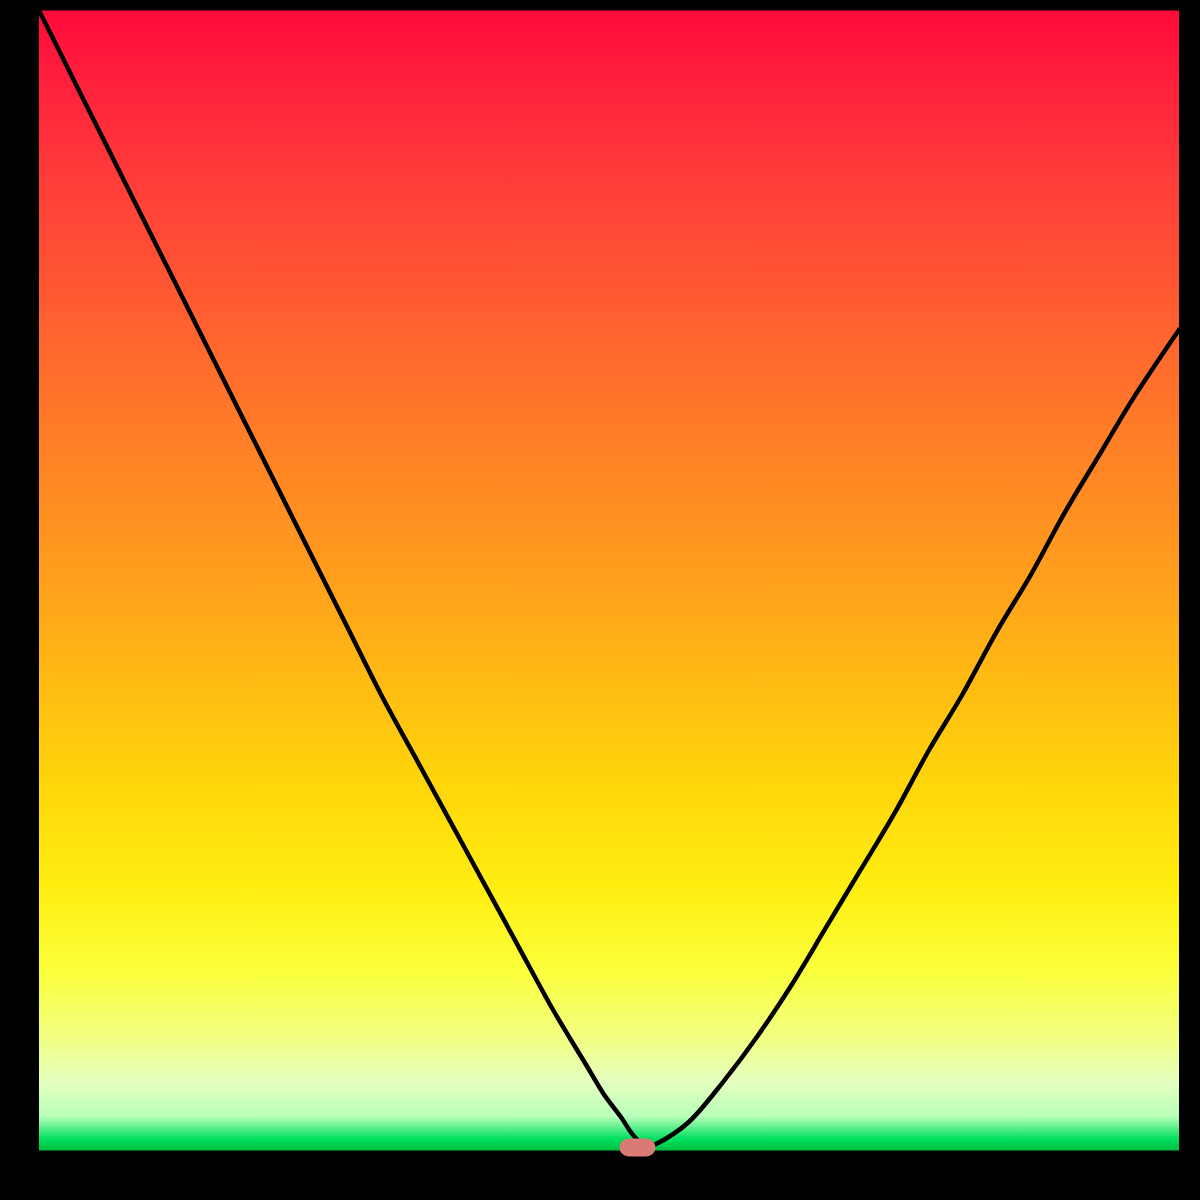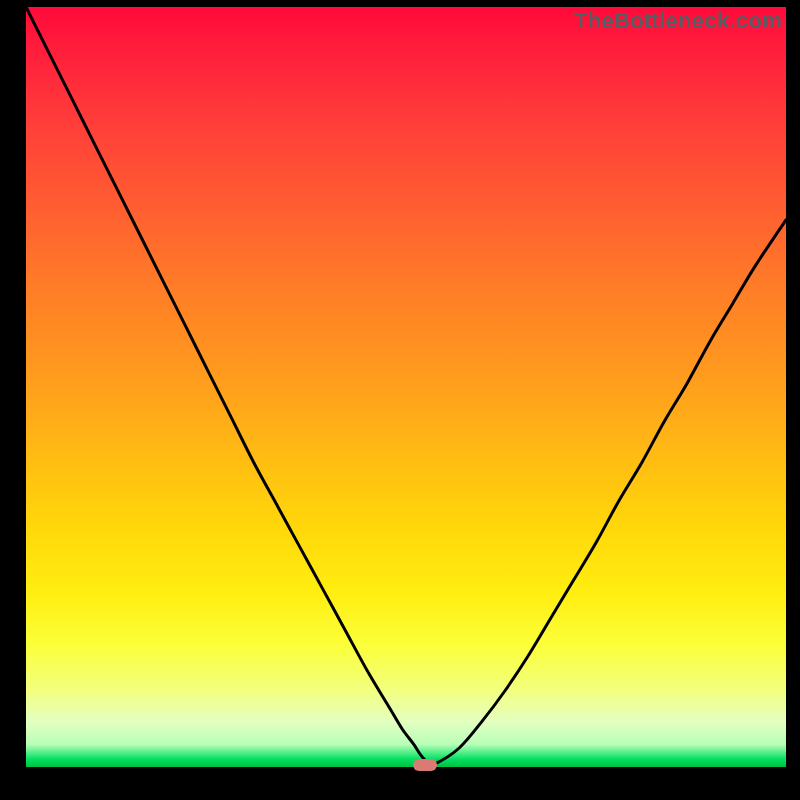--- a/index.html
+++ b/index.html
@@ -75,14 +75,13 @@
 <div class="frame">
 
   <div class="plot-bg"></div>
 
   <svg class="curve" viewBox="0 0 760 760" preserveAspectRatio="none">
     <path id="curve-path" d="M 0.00 0.00 C 3.80 7.60, 15.20 30.40, 22.80 45.60 C 30.40 60.80, 38.00 76.00, 45.60 91.20 C 53.20 106.40, 60.80 121.60, 68.40 136.80 C 76.00 152.00, 83.60 167.20, 91.20 182.40 C 98.80 197.60, 106.40 212.80, 114.00 228.00 C 121.60 243.20, 129.20 258.40, 136.80 273.60 C 144.40 288.80, 152.00 304.00, 159.60 319.20 C 167.20 334.40, 174.80 349.60, 182.40 364.80 C 190.00 380.00, 197.60 395.20, 205.20 410.40 C 212.80 425.60, 220.40 441.43, 228.00 456.00 C 235.60 470.57, 243.20 483.87, 250.80 497.80 C 258.40 511.73, 266.00 525.67, 273.60 539.60 C 281.20 553.53, 288.80 567.47, 296.40 581.40 C 304.00 595.33, 311.60 609.27, 319.20 623.20 C 326.80 637.13, 334.40 651.70, 342.00 665.00 C 349.60 678.30, 359.10 693.50, 364.80 703.00 C 370.50 712.50, 372.40 716.30, 376.20 722.00 C 380.00 727.70, 384.43 732.77, 387.60 737.20 C 390.77 741.63, 392.67 745.43, 395.20 748.60 C 397.73 751.77, 400.27 754.93, 402.80 756.20 C 405.33 757.47, 405.33 758.73, 410.40 756.20 C 415.47 753.67, 425.60 747.97, 433.20 741.00 C 440.80 734.03, 448.40 723.90, 456.00 714.40 C 463.60 704.90, 471.20 694.77, 478.80 684.00 C 486.40 673.23, 494.00 661.83, 501.60 649.80 C 509.20 637.77, 516.80 624.47, 524.40 611.80 C 532.00 599.13, 539.60 586.47, 547.20 573.80 C 554.80 561.13, 562.40 549.10, 570.00 535.80 C 577.60 522.50, 585.20 507.30, 592.80 494.00 C 600.40 480.70, 608.00 469.30, 615.60 456.00 C 623.20 442.70, 630.80 427.50, 638.40 414.20 C 646.00 400.90, 653.60 389.50, 661.20 376.20 C 668.80 362.90, 676.40 347.70, 684.00 334.40 C 691.60 321.10, 699.20 309.07, 706.80 296.40 C 714.40 283.73, 720.73 272.33, 729.60 258.40 C 738.47 244.47, 754.93 220.40, 760.00 212.80" stroke="#000" stroke-width="3" fill="none" stroke-linejoin="round" stroke-linecap="round"></path>
   </svg>
 
   <div id="marker" class="marker" style="left: 413px; top: 759px; background: rgb(217, 122, 116);"></div>
 
-  <div class="watermark">TheBottleneck.com</div>
 </div>
 
 </body></html>

